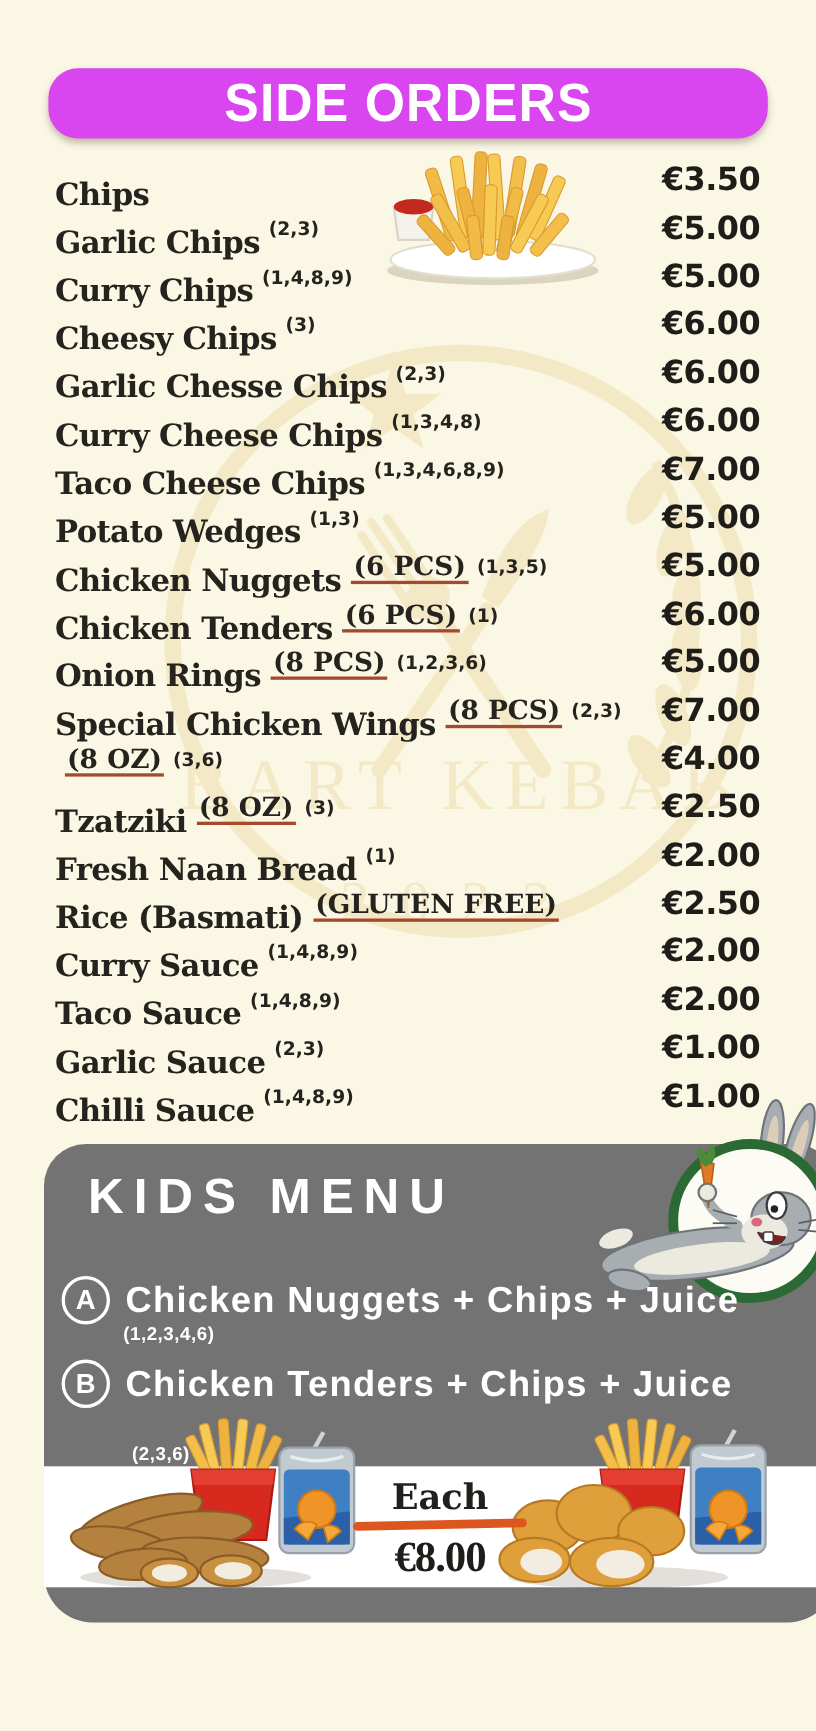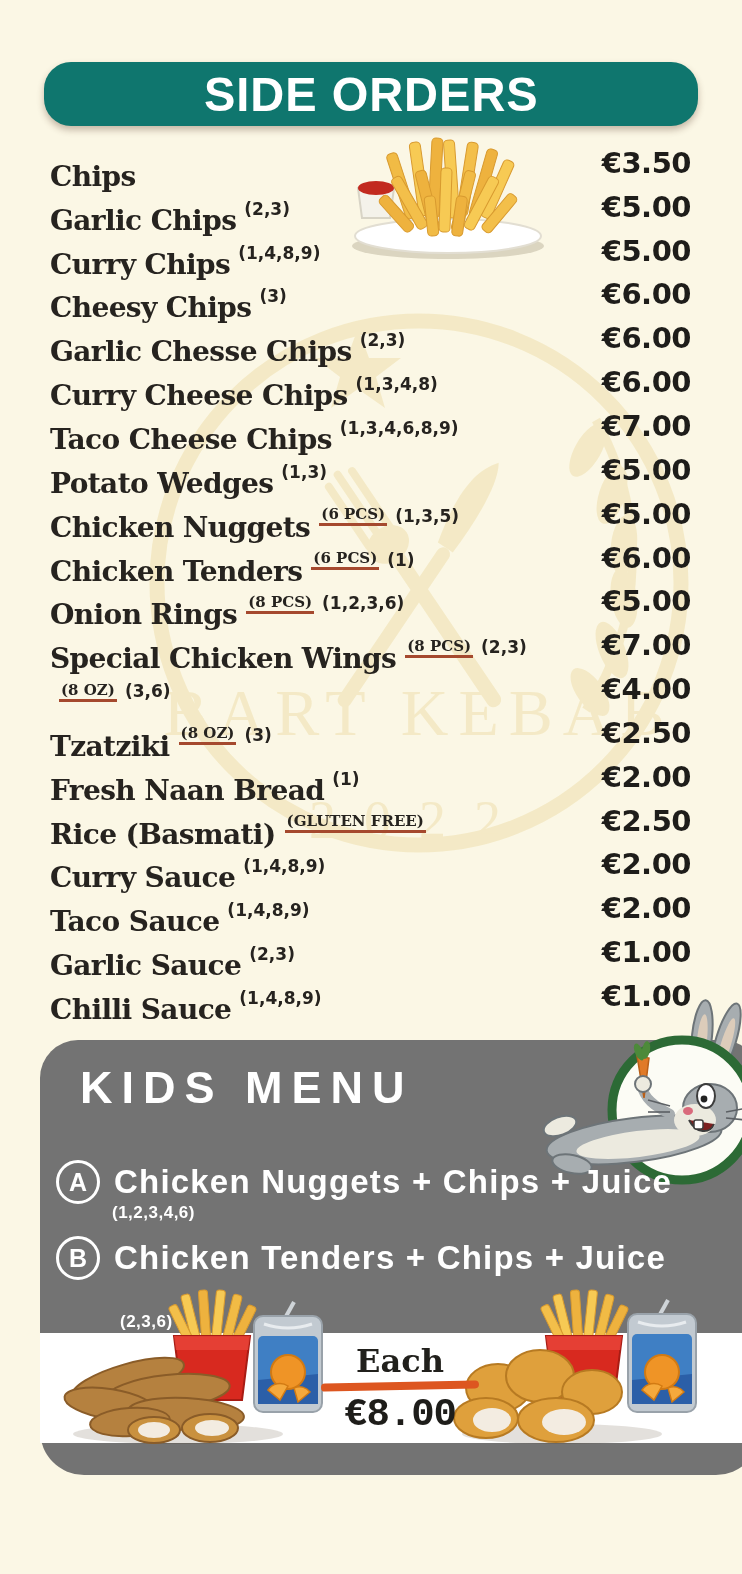--- a/index.html
+++ b/index.html
@@ -7,42 +7,42 @@
     position:relative; width:742px; height:1574px;
     background:#fbf7e5; overflow:hidden;
     font-family:"Liberation Sans", sans-serif;
   }
   
   .watermark{ position:absolute; left:126px; top:290px; z-index:0; opacity:.62; }
   .wm-text{ font-family:"Liberation Serif", serif; fill:#f0e2b4; }
   
   .section-header{
     position:absolute; left:44px; top:62px; width:654px; height:64px;
-    background:#0f766e; border-radius:27px; z-index:3;
+    background:#d946ef; border-radius:27px; z-index:3;
     display:flex; align-items:center; justify-content:center;
     box-shadow:0 4px 7px rgba(70,35,20,.30);
   }
   .section-header .title{
     color:#ffffff; font-weight:700; font-size:49px; letter-spacing:1px;
     transform:scaleX(.96); white-space:nowrap;
   }
   
   .menu-list{
     position:absolute; left:50px; right:51px; top:141px; z-index:2;
     list-style:none; margin:0; padding:0;
   }
   .menu-list li{
     height:43.85px; display:flex; align-items:center; white-space:nowrap;
   }
   .item-name{
     font-family:"DejaVu Serif", serif; font-weight:700; font-size:28px;
     color:#26231f; letter-spacing:-0.6px;margin-top:27px;
   }
   .item-qualifier{
-    font-family:"DejaVu Serif", serif; font-weight:700; font-size:15px;
+    font-family:"DejaVu Serif", serif; font-weight:700; font-size:24px;
     color:#26231f; margin-left:9px; padding:0 2px 1px 2px;
     border-bottom:3px solid #a5492e; transform:translateY(3px); line-height:1;
   }
   .item-allergens{
     font-family:"DejaVu Sans", sans-serif; font-weight:700; font-size:17px;
     color:#26231f; margin-left:8px; transform:translateY(2px);
   }
   .item-price{
     margin-left:auto; font-family:"DejaVu Sans", sans-serif; font-weight:700;
     font-size:29px; color:#1e1d1a; letter-spacing:-0.5px;
@@ -87,21 +87,21 @@
     width:210px; text-align:center; z-index:3;
   }
   .each-label{
     font-family:"DejaVu Serif", serif; font-weight:700; font-size:32px; color:#21201c;
   }
   .each-underline{
     width:158px; height:8px; margin:2px auto 3px auto; background:#dd5620;
     border-radius:4px; transform:rotate(-1.2deg);
   }
   .each-price{
-    font-family:Liberation Mono, monospace; font-weight:700; font-size:39px;
+    font-family:Liberation Serif, serif; font-weight:700; font-size:39px;
     color:#1e1d1a; letter-spacing:-1px;
   }
 </style>
 </head>
 <body>
 
 <div class="page">
 
   <svg class="watermark" width="586" height="610" viewBox="0 0 586 610">
     <g fill="#f0e2b4">

